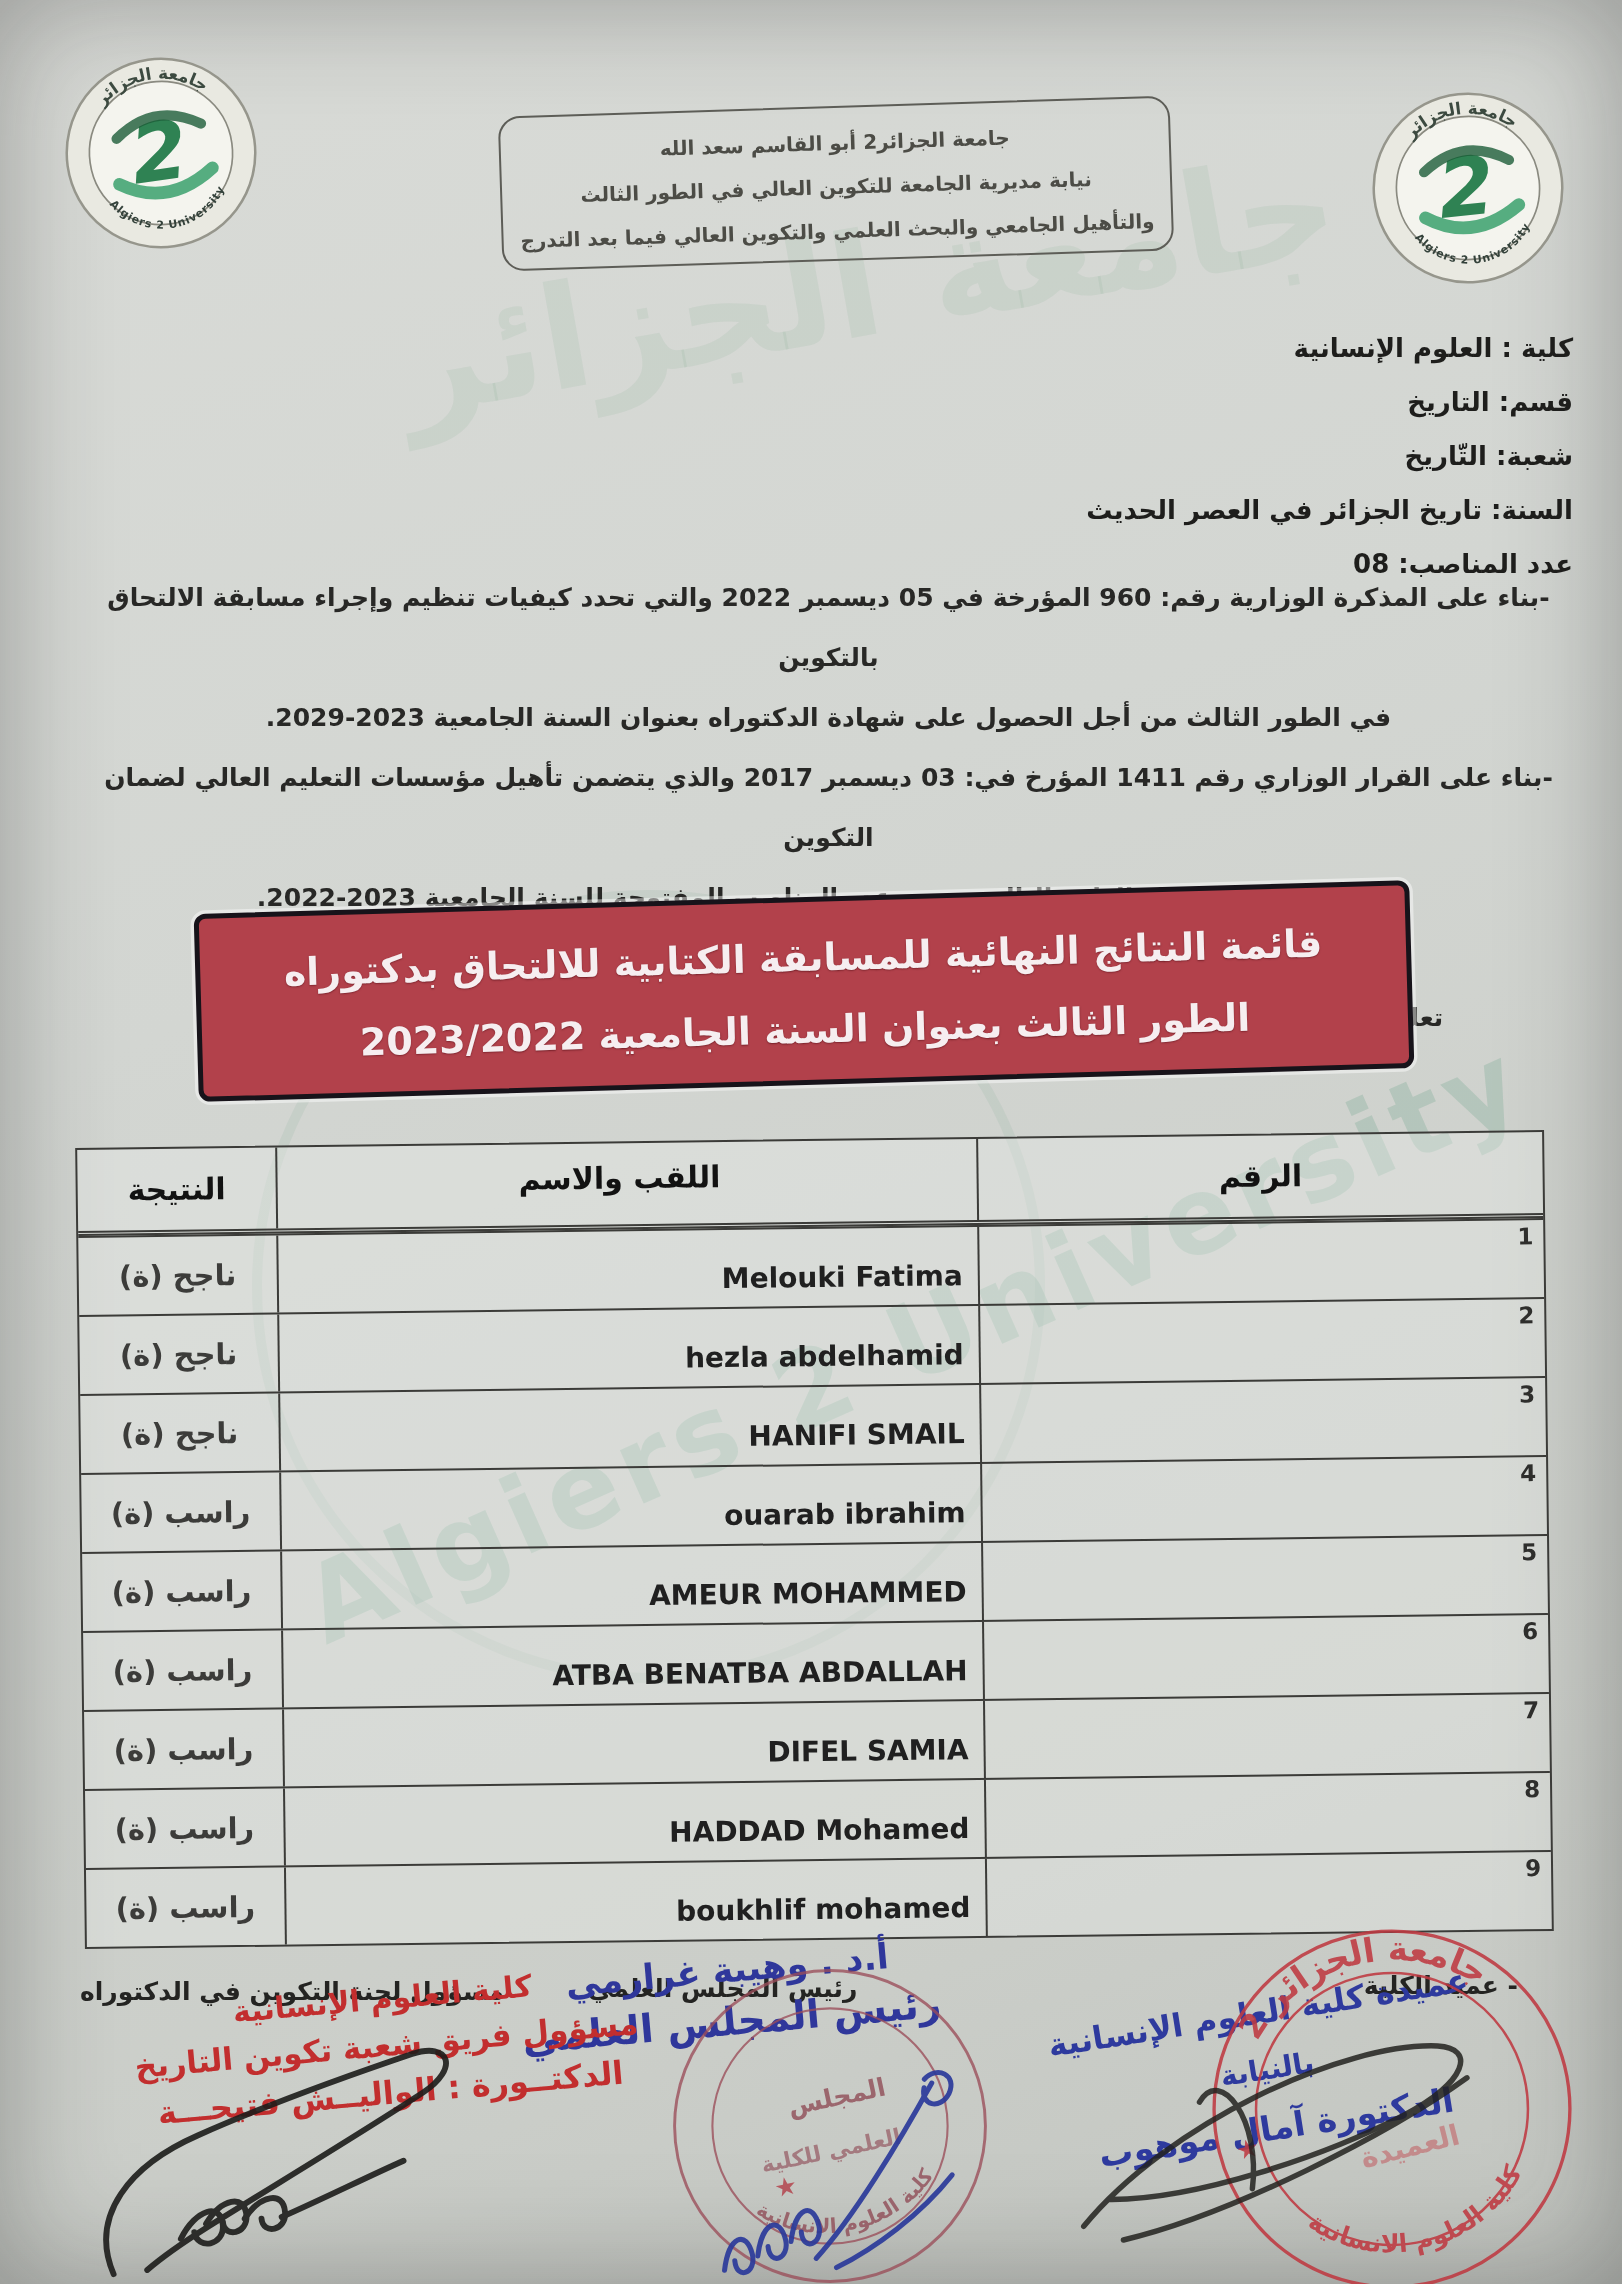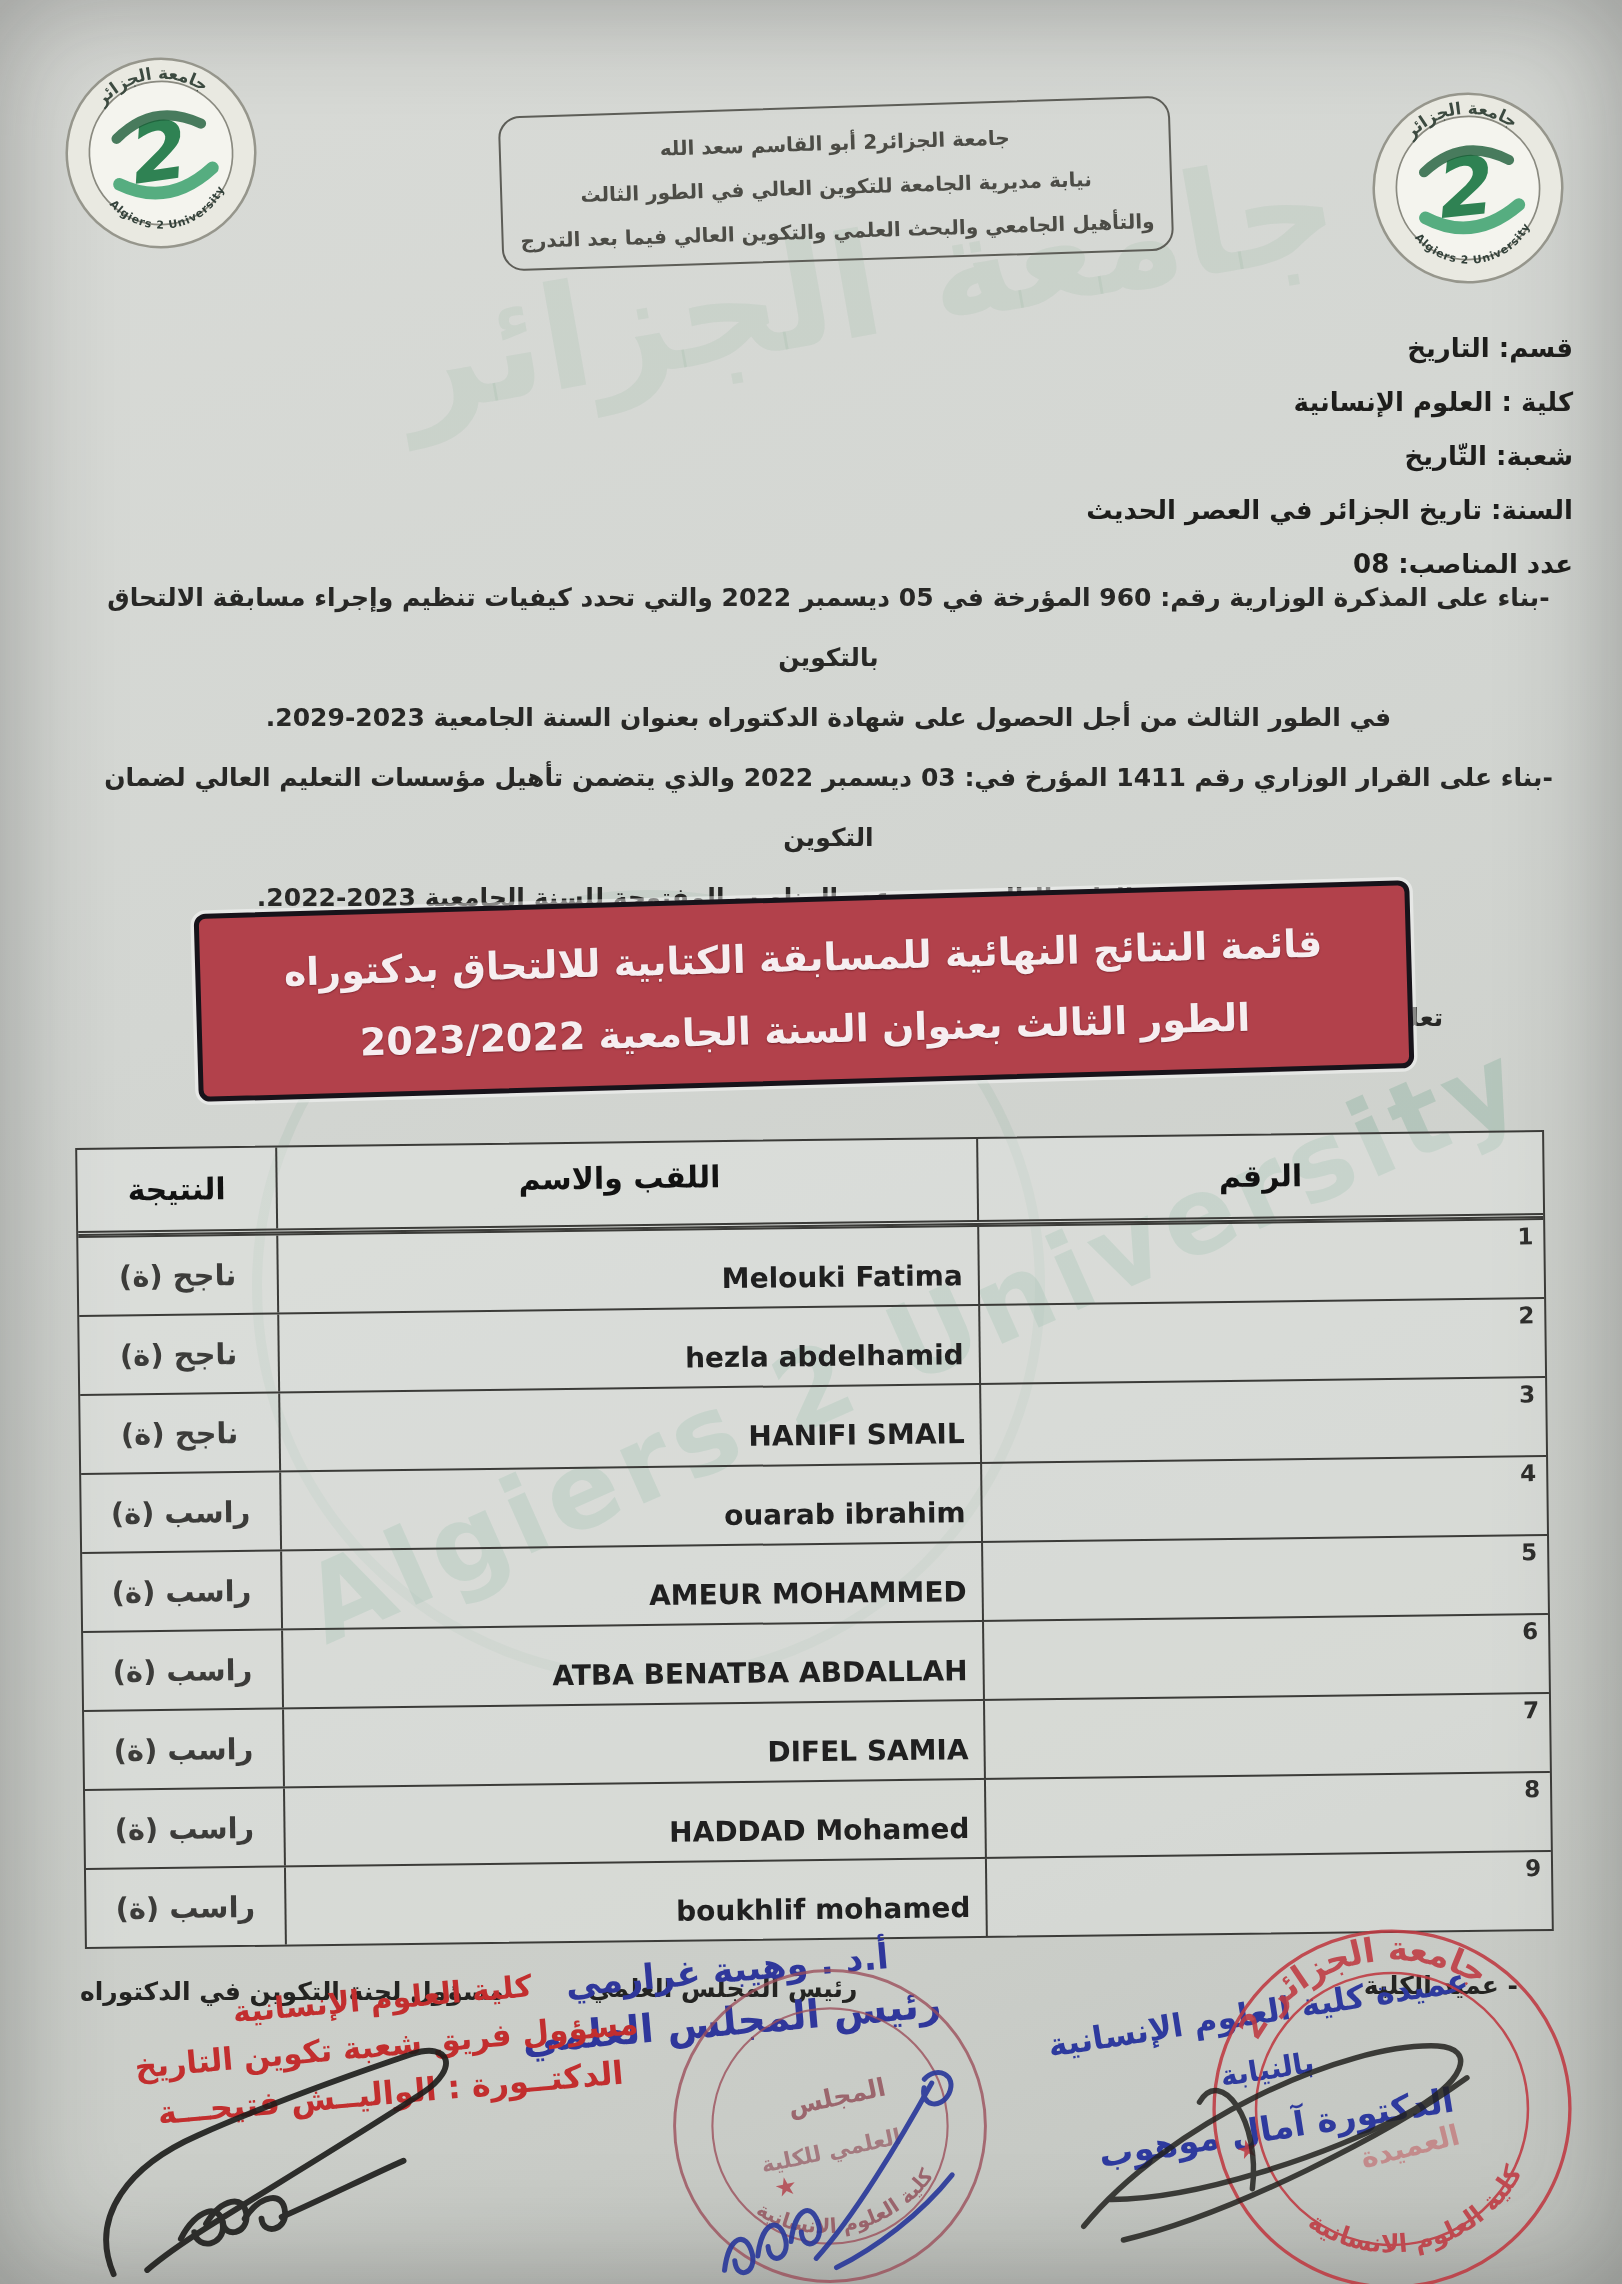--- a/index.html
+++ b/index.html
@@ -124,31 +124,31 @@
     </svg>
   </div>
 
   <div class="abs hdr-box rtl">
     <div>جامعة الجزائر2 أبو القاسم سعد الله</div>
     <div>نيابة مديرية الجامعة للتكوين العالي في الطور الثالث</div>
     <div>والتأهيل الجامعي والبحث العلمي والتكوين العالي فيما بعد التدرج</div>
   </div>
 
   <div class="abs info rtl">
+    <div>كلية : العلوم الإنسانية</div>
     <div>قسم: التاريخ</div>
-    <div>كلية : العلوم الإنسانية</div>
     <div>شعبة: التّاريخ</div>
     <div>السنة: تاريخ الجزائر في العصر الحديث</div>
     <div>عدد المناصب: 08</div>
   </div>
 
   <div class="abs preamble rtl">
     <div>-بناء على المذكرة الوزارية رقم: 960 المؤرخة في 05 ديسمبر 2022  والتي تحدد كيفيات تنظيم وإجراء مسابقة الالتحاق بالتكوين</div>
     <div>في الطور الثالث من أجل الحصول على شهادة الدكتوراه بعنوان السنة الجامعية 2023-2029.</div>
-    <div>-بناء على القرار الوزاري رقم  1411 المؤرخ في: 03 ديسمبر 2022 والذي يتضمن تأهيل مؤسسات التعليم العالي لضمان التكوين</div>
+    <div>-بناء على القرار الوزاري رقم  1411 المؤرخ في: 03 ديسمبر 2017 والذي يتضمن تأهيل مؤسسات التعليم العالي لضمان التكوين</div>
     <div>لنيل شهادة الدكتوراه الطور الثالث ويحدد عدد المناصب المفتوحة للسنة الجامعية 2023-2022.</div>
     <div>-وبناء على محضر المجلس العلمي للكلية/ المعهد المؤرخ في: //</div>
     <div>تعلن كلية :  العلوم الإنسانية  على النتائج النهائية لمسابقة التكوين في الطور الثالث ( دكتوراه ل م د ).</div>
   </div>
 
   <div class="abs title-box rtl">
     <div>قائمة  النتائج النهائية للمسابقة الكتابية للالتحاق بدكتوراه</div>
     <div>الطور الثالث بعنوان السنة الجامعية 2023/2022</div>
   </div>
 

